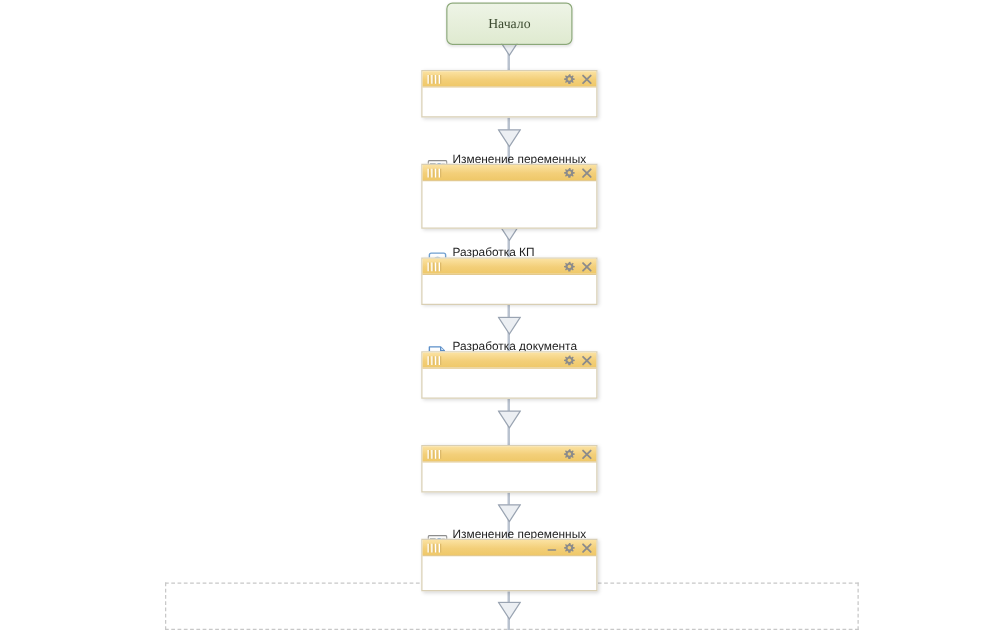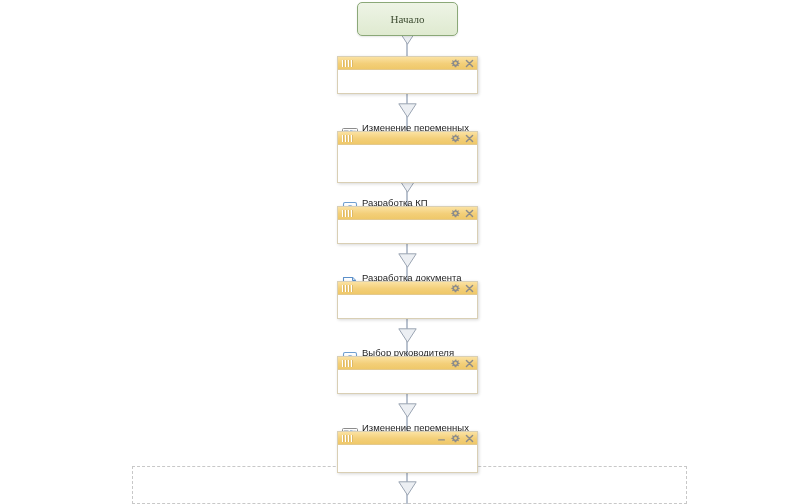--- a/index.html
+++ b/index.html
@@ -305,30 +305,20 @@
                 <circle cx="8" cy="7.6" r="2.5" fill="#f0cb73"></circle>
               </svg>
             </span>
             <span class="hbtn">
               <svg width="9" height="9" viewBox="0 0 10 10" aria-hidden="true">
                 <path stroke="#8b8b8b" stroke-width="1.6" stroke-linecap="round" d="M1.6 1.6 L8.4 8.4 M8.4 1.6 L1.6 8.4"></path>
               </svg>
             </span>
           </div>
         </div>
-        <div class="node-body">
-          <span class="node-icon">
-            <svg width="16" height="16" viewBox="0 0 16 16" aria-hidden="true">
-              <rect x="1.5" y="1.5" width="13" height="13" rx="1.5" fill="#ffffff" stroke="#6f9fd0" stroke-width="1.1"></rect>
-              <circle cx="8" cy="8" r="3.1" fill="#ffffff" stroke="#6f9fd0" stroke-width="1.1"></circle>
-              <circle cx="8" cy="8" r="1.1" fill="#bdd5ec"></circle>
-            </svg>
-          </span>
-          <span class="node-label">Выбор руководителя</span>
-        </div>
       </div>
       <div class="node" style="left: 337px; top: 356px; width: 141px; height: 38px;">
         <div class="node-header">
           <div class="grip">
             <i></i>
             <i></i>
             <i></i>
             <i></i>
           </div>
           <div class="header-btns">

